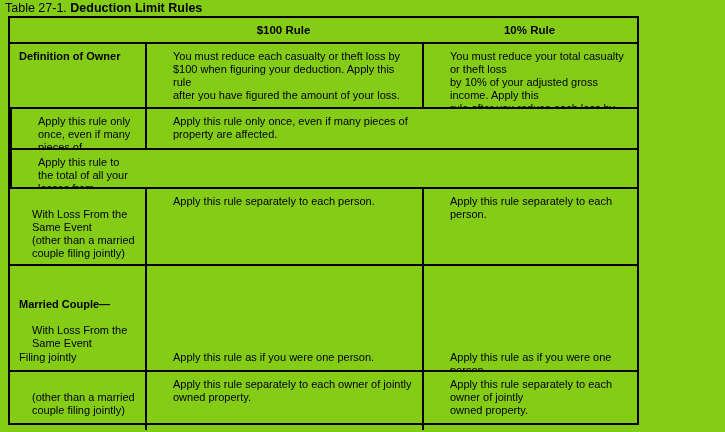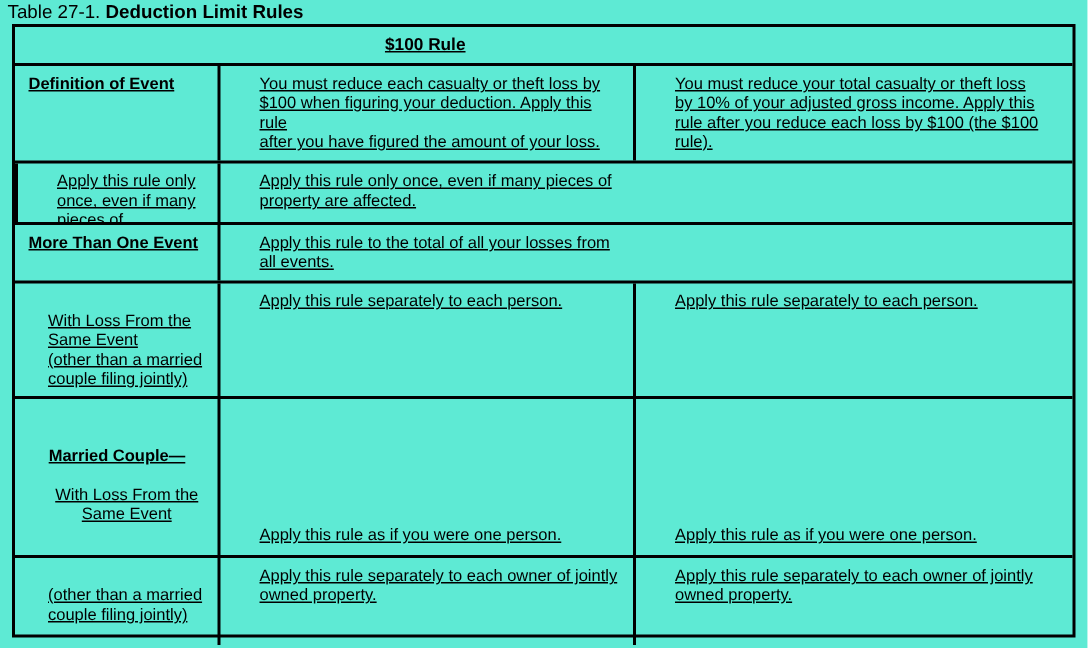--- a/index.html
+++ b/index.html
@@ -1,75 +1,75 @@
 <!DOCTYPE html>
 <html><head>
 <meta charset="utf-8">
 <style>
   html,body{margin:0;padding:0;background:#ffffff;}
   .page{
-    position:relative;width:725px;height:432px;background:#5eead4;color:#000;
+    position:relative;width:725px;height:432px;background:#84cc16;color:#000;
     font-family:"Liberation Sans",sans-serif;overflow:hidden;
   }
   .title{position:absolute;left:5px;top:1px;font-size:12.5px;white-space:nowrap;}
   .b{font-weight:bold;}
   .tbl{
-    position:absolute;left:8px;top:16px;width:709px;height:409px;
+    position:absolute;left:8px;top:16px;width:631px;height:409px;
     border:2px solid #000;box-sizing:border-box;font-size:11px;line-height:13px;
-    display:flex;flex-direction:column;text-decoration:underline;
+    display:flex;flex-direction:column;
   }
   .hdr{
     display:grid;grid-template-columns:135px 277px 1fr;height:26px;flex:0 0 26px;
     border-bottom:2px solid #000;box-sizing:border-box;align-items:center;
     text-align:center;font-weight:bold;font-size:11.5px;
   }
   .row{
     display:grid;grid-template-columns:135px 277px 1fr;
     border-bottom:2px solid #000;box-sizing:border-box;flex:0 0 auto;
   }
   .row.last{border-bottom:none;flex:1 1 auto;}
   .c{padding:6px 8px 0 9px;white-space:pre-line;box-sizing:border-box;overflow:hidden;}
   .mid,.rt{border-left:2px solid #000;padding-left:26px;}
   .sub{padding-left:13px;white-space:pre-line;}
-  .spacer{height:53px;text-align:center;}
+  .spacer{height:53px;}
 </style>
 </head>
 <body>
 
 <div class="page">
 
   <div class="title"><span>Table 27-1.</span> <span class="b">Deduction Limit Rules</span></div>
 
   <div class="tbl">
 
     <div class="hdr">
       <div></div>
       <div>$100 Rule</div>
+      <div>10% Rule</div>
     </div>
 
     <div class="row" style="height:65px">
-      <div class="c b">Definition of Event</div>
+      <div class="c b">Definition of Owner</div>
       <div class="c mid">You must reduce each casualty or theft loss by
 $100 when figuring your deduction. Apply this rule
 after you have figured the amount of your loss.</div>
       <div class="c rt">You must reduce your total casualty or theft loss
 by 10% of your adjusted gross income. Apply this
 rule after you reduce each loss by $100 (the $100
 rule).</div>
     </div>
 
     <div class="row" style="height:41px">
       <div class="c mid">Apply this rule only once, even if many pieces of
 property are affected.</div>
       <div class="c rt">Apply this rule only once, even if many pieces of
 property are affected.</div>
     </div>
 
     <div class="row" style="height:39px">
-      <div class="c b">More Than One Event</div>
       <div class="c rt">Apply this rule to the total of all your losses from
 all events.</div>
     </div>
 
     <div class="row" style="height:77px">
       <div class="c">
         <div class="sub">With Loss From the
 Same Event
 (other than a married
 couple filing jointly)</div>
@@ -78,20 +78,21 @@
       <div class="c rt">Apply this rule separately to each person.</div>
     </div>
 
     <div class="row" style="height:106px">
       <div class="c">
         <div class="spacer">
           <div class="b">Married Couple—</div>
           <div class="sub">With Loss From the
 Same Event</div>
         </div>
+        <div>Filing jointly</div>
         
       </div>
       <div class="c mid">
         <div class="spacer"></div>
         <div>Apply this rule as if you were one person.</div>
         
       </div>
       <div class="c rt">
         <div class="spacer"></div>
         <div>Apply this rule as if you were one person.</div>

